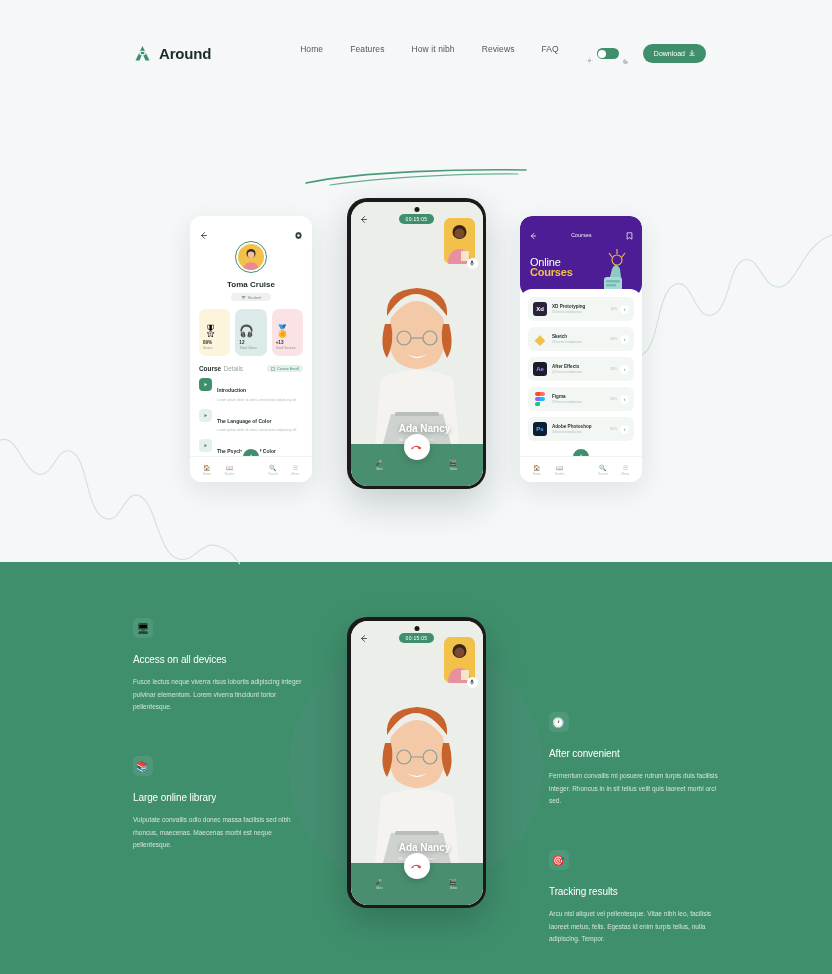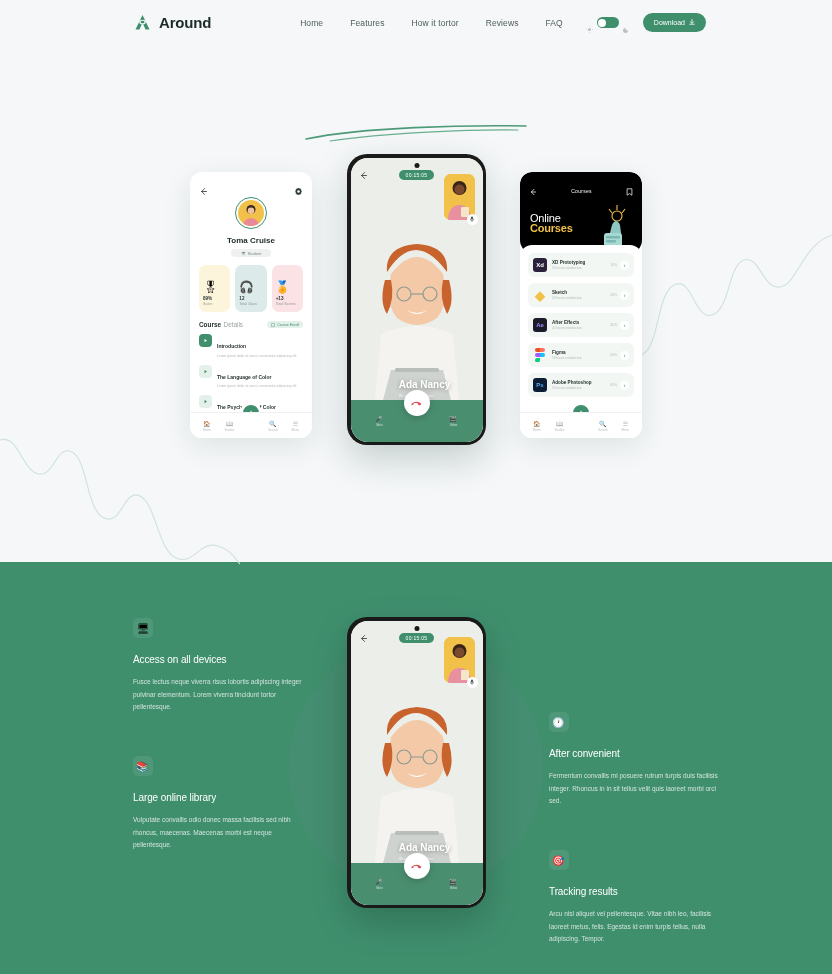--- a/index.html
+++ b/index.html
@@ -8,24 +8,25 @@
     font-family: "Liberation Sans", sans-serif;
     background: #f5f7f8;
     overflow: hidden;
     position: relative;
   }
 
   
   .header {
     height: 45px;
     display: flex;
-    align-items: center;
+    align-items: flex-start;
     padding: 0 126px 0 133px;
     position: relative;
     z-index: 40;
+    margin-top: 44px;
   }
   .brand { display: flex; align-items: center; gap: 7px; }
   .brand-mark { width: 19px; height: 19px; position: relative; }
   .brand-name {
     font-size: 15px; font-weight: bold; color: #1d2b28; letter-spacing: -0.2px;
   }
   .nav { display: flex; gap: 27px; margin-left: 89px; }
   .nav a {
     font-size: 8.5px; color: #4d5c5a; text-decoration: none; letter-spacing: 0.1px;
   }
@@ -153,21 +154,21 @@
   .fab {
     position: absolute; left: 50%; transform: translateX(-50%);
     bottom: 14px; width: 22px; height: 22px; border-radius: 50%;
     background: #3f8f6d; color: #fff; display: flex;
     align-items: center; justify-content: center; font-size: 13px;
     border: 3px solid #fff; line-height: 1;
   }
 
   
   .pr-hero {
-    background: #000000; height: 82px; border-radius: 12px 12px 14px 14px;
+    background: #4c1d95; height: 82px; border-radius: 12px 12px 14px 14px;
     padding: 10px 9px 0; position: relative; color: #fff;
   }
   .pr-bar { display: flex; align-items: center; justify-content: space-between; }
   .pr-bar .ttl { font-size: 5px; letter-spacing: .3px; }
   .pr-h1 { position: absolute; left: 10px; bottom: 20px; }
   .pr-h1 .l1 { font-size: 11px; font-weight: 300; letter-spacing: -.2px; }
   .pr-h1 .l2 { font-size: 11px; font-weight: bold; color: #f2c14a; letter-spacing: -.2px; margin-top: -2px; }
   .pr-hand { position: absolute; right: 8px; bottom: 0; font-size: 34px; line-height: 1; }
   .pr-sheet {
     position: absolute; left: 0; right: 0; top: 73px; bottom: 0;
@@ -295,21 +296,21 @@
         <ellipse cx="9.5" cy="9" rx="3.4" ry="2.3" fill="#f5f7f8"></ellipse>
         <ellipse cx="9.5" cy="9" rx="2" ry="1.2" fill="#3f8f6d"></ellipse>
       </svg>
     </span>
     <span class="brand-name">Around</span>
   </div>
 
   <nav class="nav">
     <a href="#">Home</a>
     <a href="#">Features</a>
-    <a href="#">How it tortor</a>
+    <a href="#">How it nibh</a>
     <a href="#">Reviews</a>
     <a href="#">FAQ</a>
   </nav>
 
   <div class="header-right">
     <div class="mode-toggle">
       <span class="mode-icon">
         <svg width="7" height="7" viewBox="0 0 10 10">
             <circle cx="5" cy="5" r="2.2" fill="#8b9795"></circle>
             <g stroke="#8b9795" stroke-width=".8">

